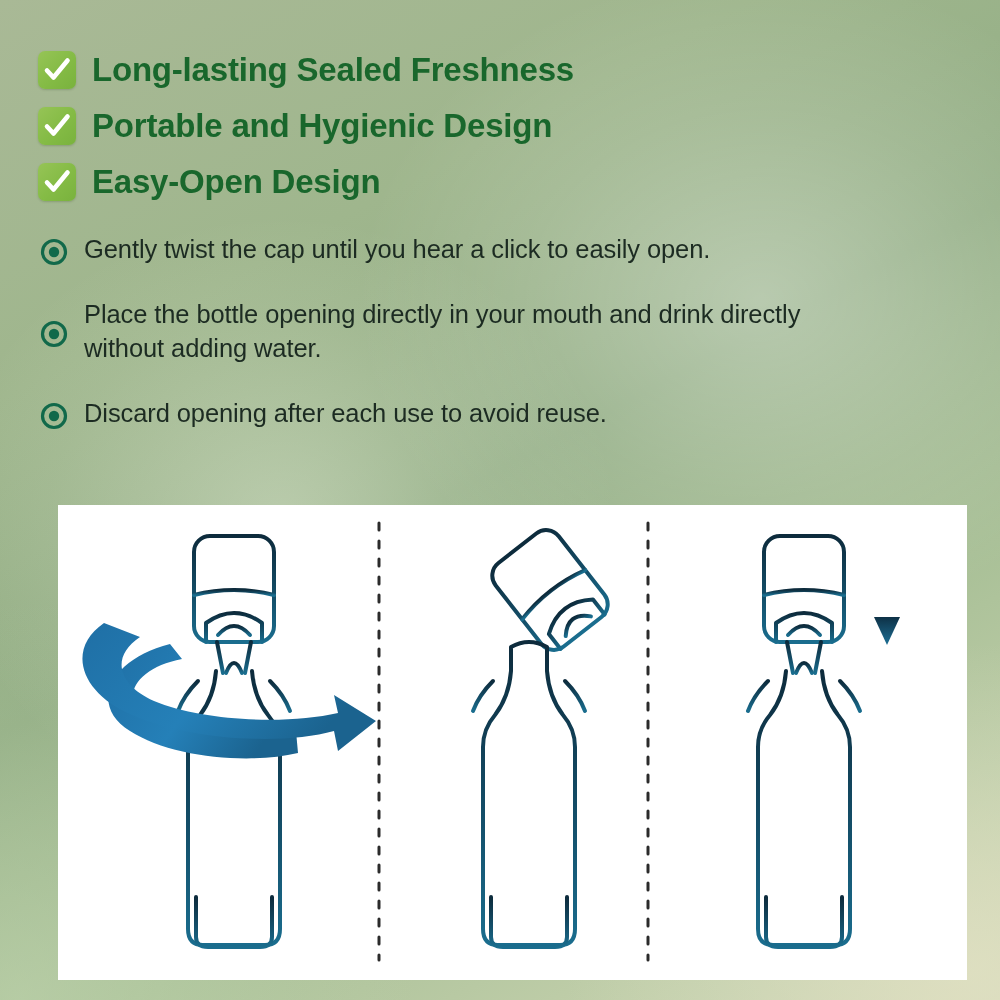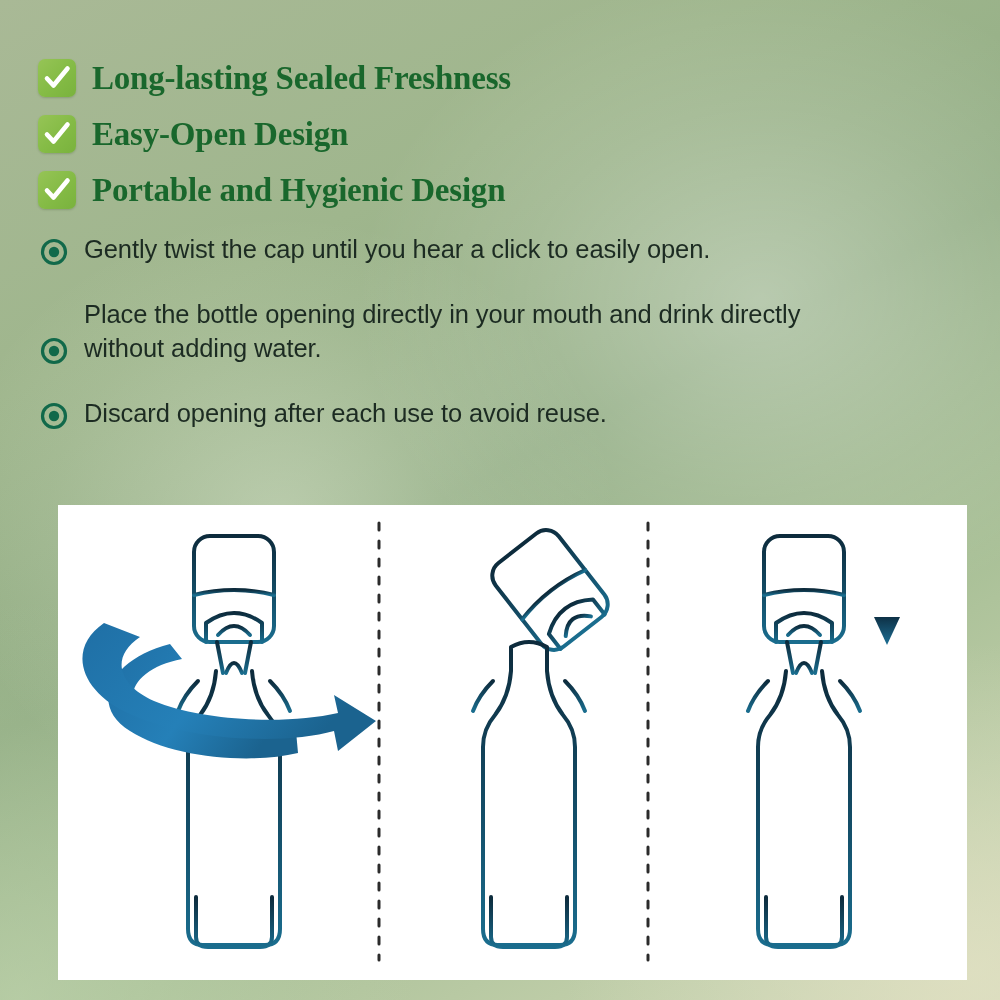--- a/index.html
+++ b/index.html
@@ -24,22 +24,21 @@
       radial-gradient(ellipse 420px 380px at 28% 52%, rgba(236,242,224,0.42) 0%, rgba(236,242,224,0.10) 55%, rgba(236,242,224,0) 80%),
       radial-gradient(ellipse 520px 420px at 97% 97%, rgba(226,226,196,0.75) 0%, rgba(222,226,198,0.25) 50%, rgba(222,226,198,0) 78%),
       radial-gradient(ellipse 500px 500px at 2% 100%, rgba(196,216,178,0.55) 0%, rgba(196,216,178,0.12) 55%, rgba(196,216,178,0) 80%),
       linear-gradient(152deg, #a9b996 0%, #9fb68d 26%, #93ae85 48%, #a9c097 70%, #c2cfab 88%, #d3d6b8 100%);
   }
 
   
   .features {
     position: absolute;
     left: 38px;
-    top: 50px;
-    font-family: Liberation Serif, serif;
+    top: 42px;
   }
   .feature-row {
     display: flex;
     align-items: center;
     height: 56px;
     margin-bottom: 0px;
   }
   .check-box {
     position: relative;
     width: 38px;
@@ -64,21 +63,21 @@
 
   
   .instructions {
     position: absolute;
     left: 40px;
     top: 232px;
     width: 790px;
   }
   .instr-row {
     display: flex;
-    align-items: flex-end;
+    align-items: center;
     margin-bottom: 31px;
   }
   .bullet {
     flex: 0 0 auto;
     width: 28px;
     height: 28px;
     margin-right: 16px;
     margin-top: 5px;
   }
   .instr-text {
@@ -118,30 +117,30 @@
       </span>
       <span class="feature-label">Long-lasting Sealed Freshness</span>
     </div>
 
     <div class="feature-row">
       <span class="check-box">
         <svg width="38" height="38" viewBox="0 0 38 38">
           <path d="M9 19.5 L15.5 26.5 L29.5 9.5" fill="none" stroke="#ffffff" stroke-width="4.6" stroke-linecap="round" stroke-linejoin="round"></path>
         </svg>
       </span>
-      <span class="feature-label">Easy-Open Design</span>
+      <span class="feature-label">Portable and Hygienic Design</span>
     </div>
 
     <div class="feature-row">
       <span class="check-box">
         <svg width="38" height="38" viewBox="0 0 38 38">
           <path d="M9 19.5 L15.5 26.5 L29.5 9.5" fill="none" stroke="#ffffff" stroke-width="4.6" stroke-linecap="round" stroke-linejoin="round"></path>
         </svg>
       </span>
-      <span class="feature-label">Portable and Hygienic Design</span>
+      <span class="feature-label">Easy-Open Design</span>
     </div>
 
   </div>
 
   <div class="instructions">
 
     <div class="instr-row">
       <span class="bullet">
         <svg width="28" height="28" viewBox="0 0 28 28">
           <circle cx="14" cy="14" r="11.5" fill="none" stroke="#11694a" stroke-width="3.2"></circle>

